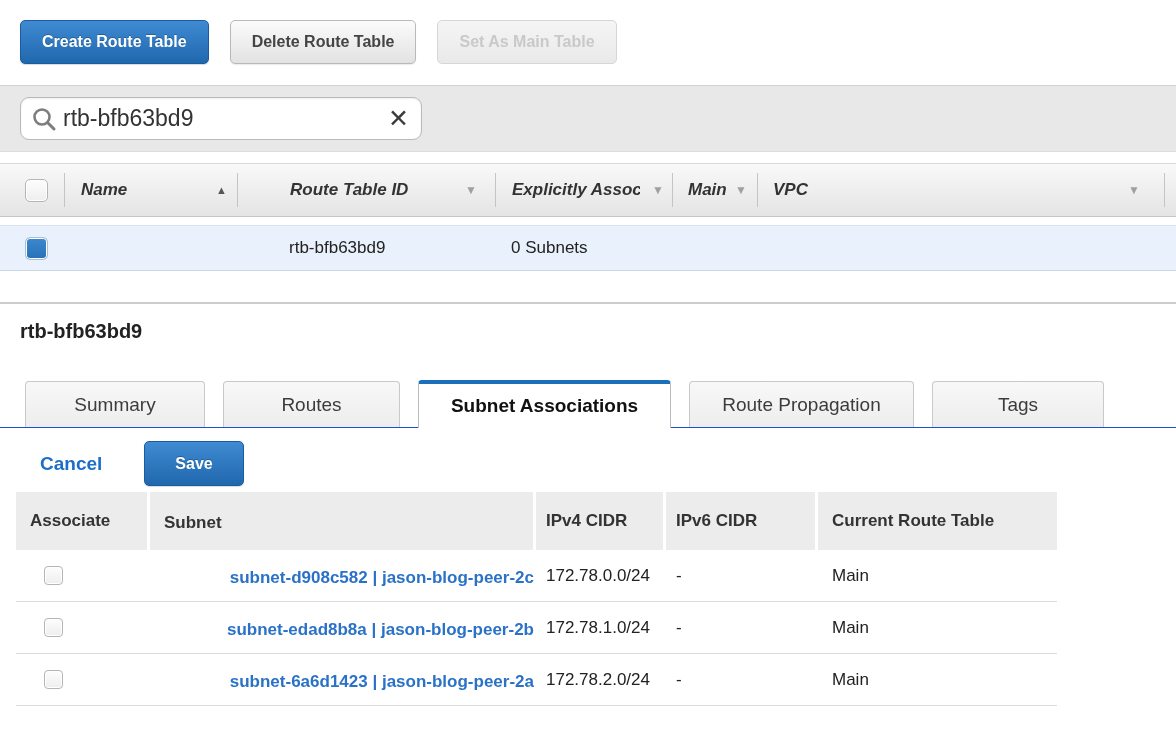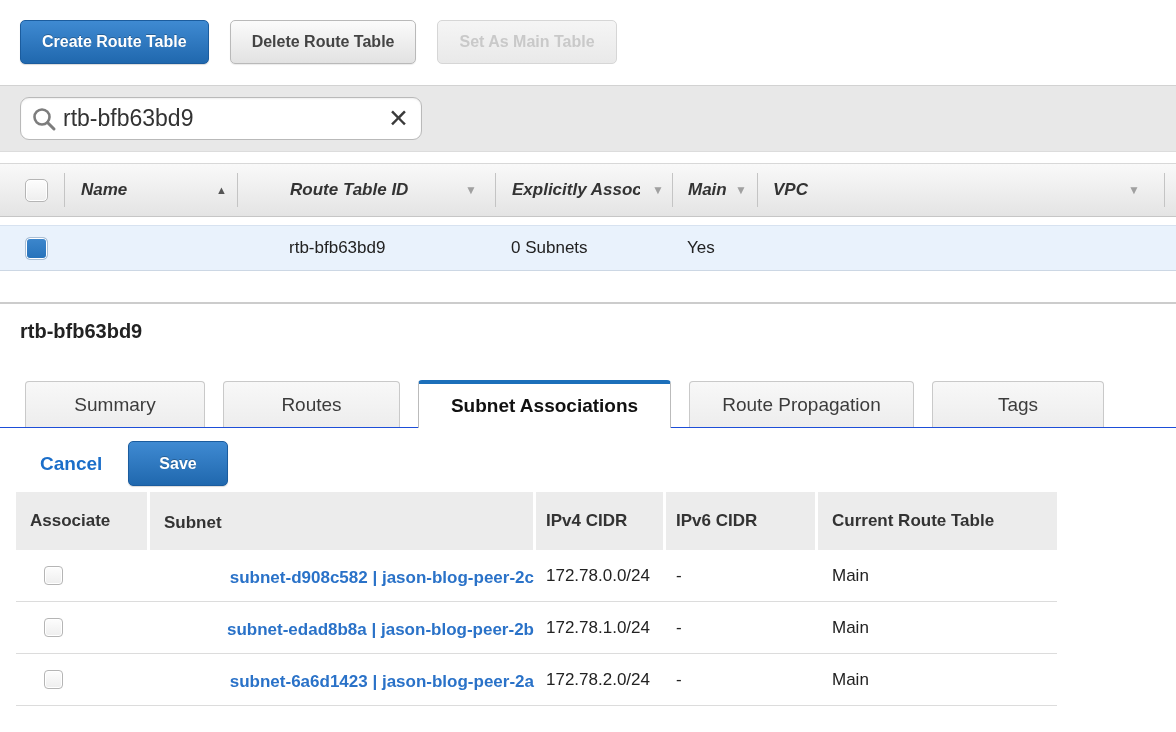--- a/index.html
+++ b/index.html
@@ -70,21 +70,21 @@
   .tab { height:46px; background:linear-gradient(#f8f8f8,#ededed); border:1px solid #c9c9c9;
     border-bottom:none; border-radius:4px 4px 0 0; display:flex; align-items:center;
     justify-content:center; font-size:19px; color:#3c3c3c; cursor:pointer; }
   .tab.active { height:48px; margin-bottom:-1px; background:#fff; font-weight:bold;
     color:#111; border-top:4px solid #1c6fba; border-left-color:#bbb; border-right-color:#bbb;
     box-shadow:0 1px 0 #fff; }
   .tab.w1{width:180px}.tab.w2{width:177px}.tab.w3{width:253px}.tab.w4{width:225px}.tab.w5{width:172px}
 
   .actions { padding:13px 0 0 40px; display:flex; align-items:center; gap:26px; height:58px; }
   .cancel-link { font-size:19px; font-weight:bold; color:#1b6ec9; cursor:pointer; }
-  .save-btn { height:45px; padding:0 30px; }
+  .save-btn { height:45px; padding:0 30px;margin-left:16px; }
 
   
   .t2 { margin:6px 0 0 16px; width:1041px; font-size:17px; }
   .t2-header { display:flex; background:#ececec; height:58px; align-items:center;
     font-weight:bold; color:#333; }
   .t2-header .cell { height:100%; display:flex; align-items:center;
     border-right:3px solid #fff; }
   .t2-header .cell:last-child { border-right:none; }
   .t2-row { display:flex; height:52px; align-items:center; border-bottom:1px solid #dcdcdc; }
   .a-assoc { width:134px; padding-left:14px; }
@@ -149,23 +149,20 @@
     </div>
     <div class="cell c-name">
       <span></span>
     </div>
     <div class="cell c-rtid">
       <span>rtb-bfb63bd9</span>
     </div>
     <div class="cell c-expl">
       <span>0 Subnets</span>
     </div>
-    <div class="cell c-main">
-      <span>Yes</span>
-    </div>
   </div>
 </div>
 
 <div class="sec-gap"></div>
 <div class="divider"></div>
 
 <div class="detail-title">rtb-bfb63bd9</div>
 
 <div class="tabs">
   <div class="tab w1">Summary</div>

